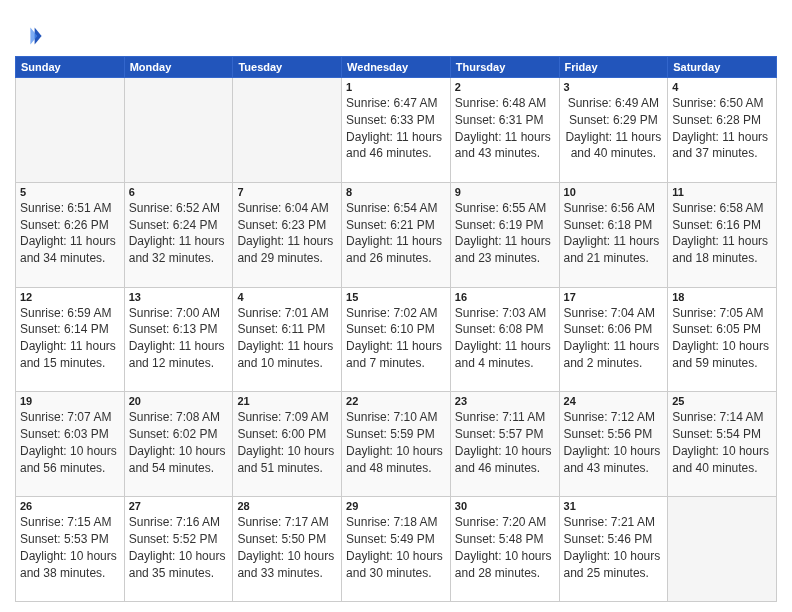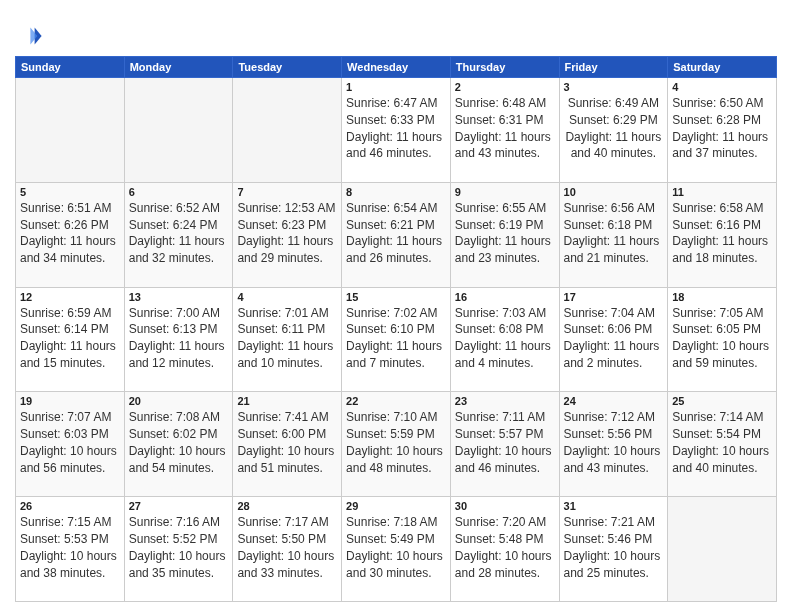--- a/index.html
+++ b/index.html
@@ -175,21 +175,21 @@
 Daylight: 11 hours and 34 minutes.</div>
           </td>
           <td>
             <div class="day-number">6</div>
             <div class="day-info" style="white-space: pre-line;">Sunrise: 6:52 AM
 Sunset: 6:24 PM
 Daylight: 11 hours and 32 minutes.</div>
           </td>
           <td>
             <div class="day-number">7</div>
-            <div class="day-info" style="white-space: pre-line;">Sunrise: 12:53 AM
+            <div class="day-info" style="white-space: pre-line;">Sunrise: 6:04 AM
 Sunset: 6:23 PM
 Daylight: 11 hours and 29 minutes.</div>
           </td>
           <td>
             <div class="day-number">8</div>
             <div class="day-info" style="white-space: pre-line;">Sunrise: 6:54 AM
 Sunset: 6:21 PM
 Daylight: 11 hours and 26 minutes.</div>
           </td>
           <td>
@@ -263,21 +263,21 @@
 Daylight: 10 hours and 56 minutes.</div>
           </td>
           <td>
             <div class="day-number">20</div>
             <div class="day-info" style="white-space: pre-line;">Sunrise: 7:08 AM
 Sunset: 6:02 PM
 Daylight: 10 hours and 54 minutes.</div>
           </td>
           <td>
             <div class="day-number">21</div>
-            <div class="day-info" style="white-space: pre-line;">Sunrise: 7:41 AM
+            <div class="day-info" style="white-space: pre-line;">Sunrise: 7:09 AM
 Sunset: 6:00 PM
 Daylight: 10 hours and 51 minutes.</div>
           </td>
           <td>
             <div class="day-number">22</div>
             <div class="day-info" style="white-space: pre-line;">Sunrise: 7:10 AM
 Sunset: 5:59 PM
 Daylight: 10 hours and 48 minutes.</div>
           </td>
           <td>

